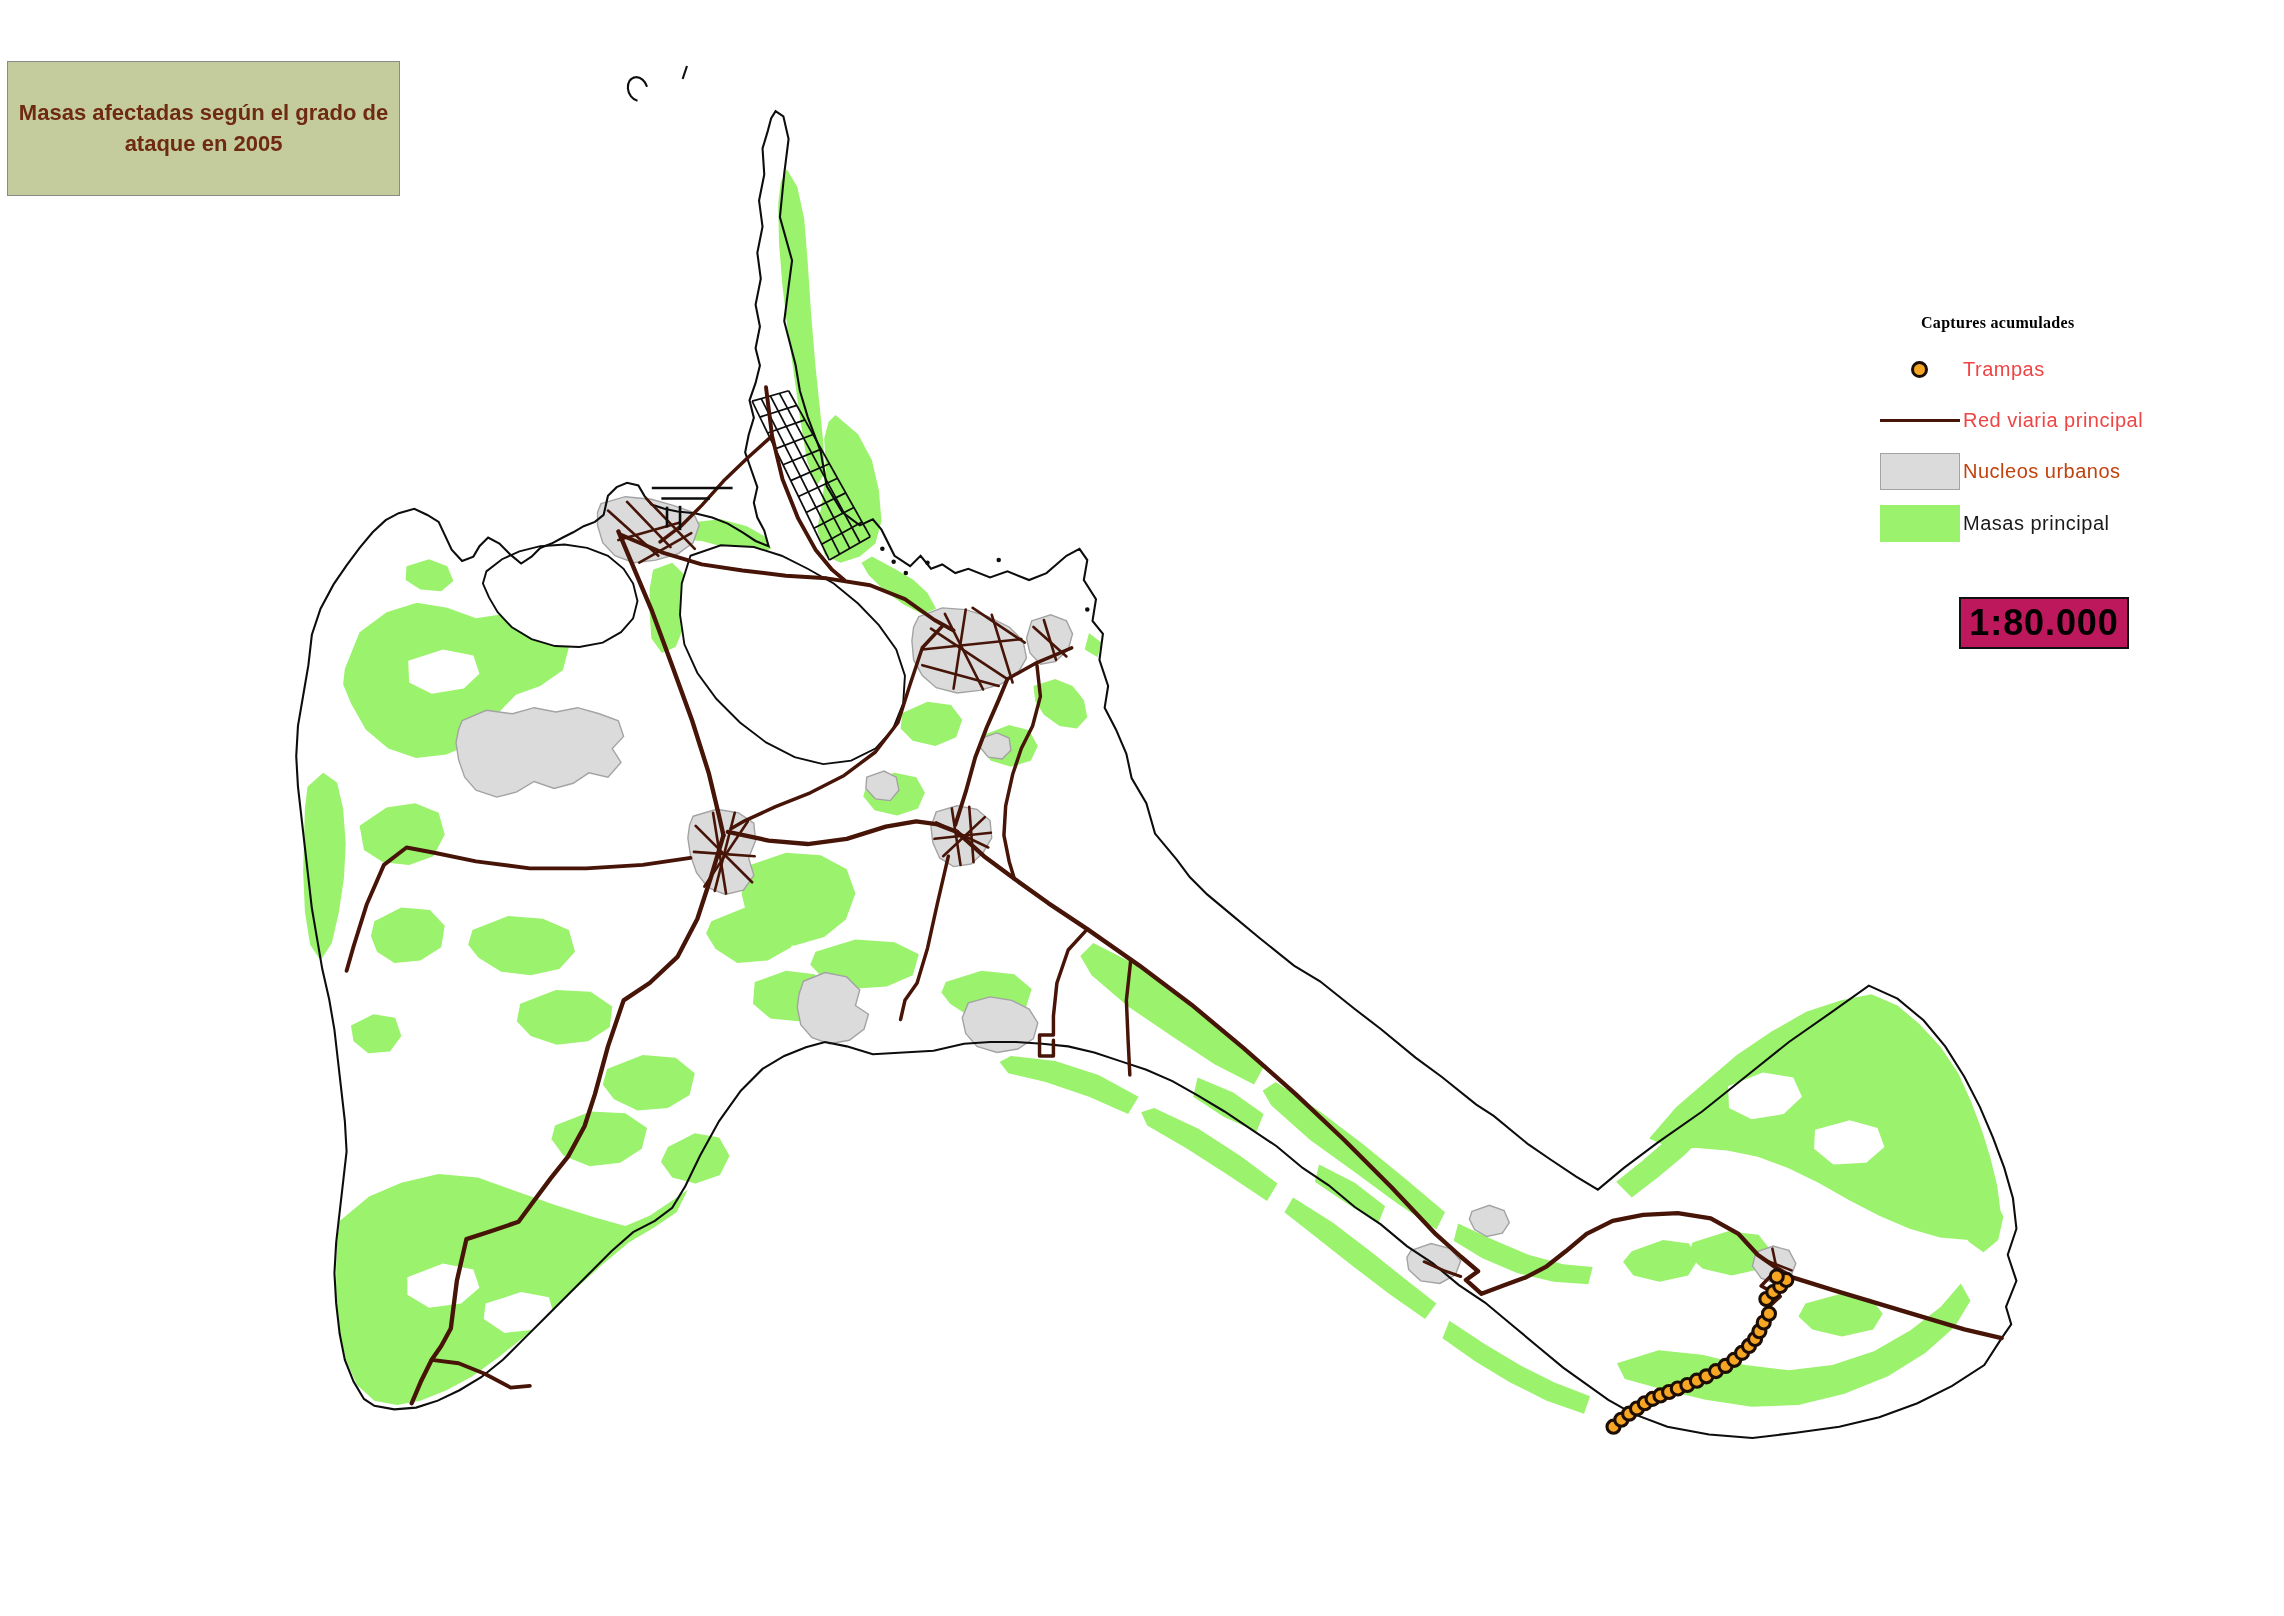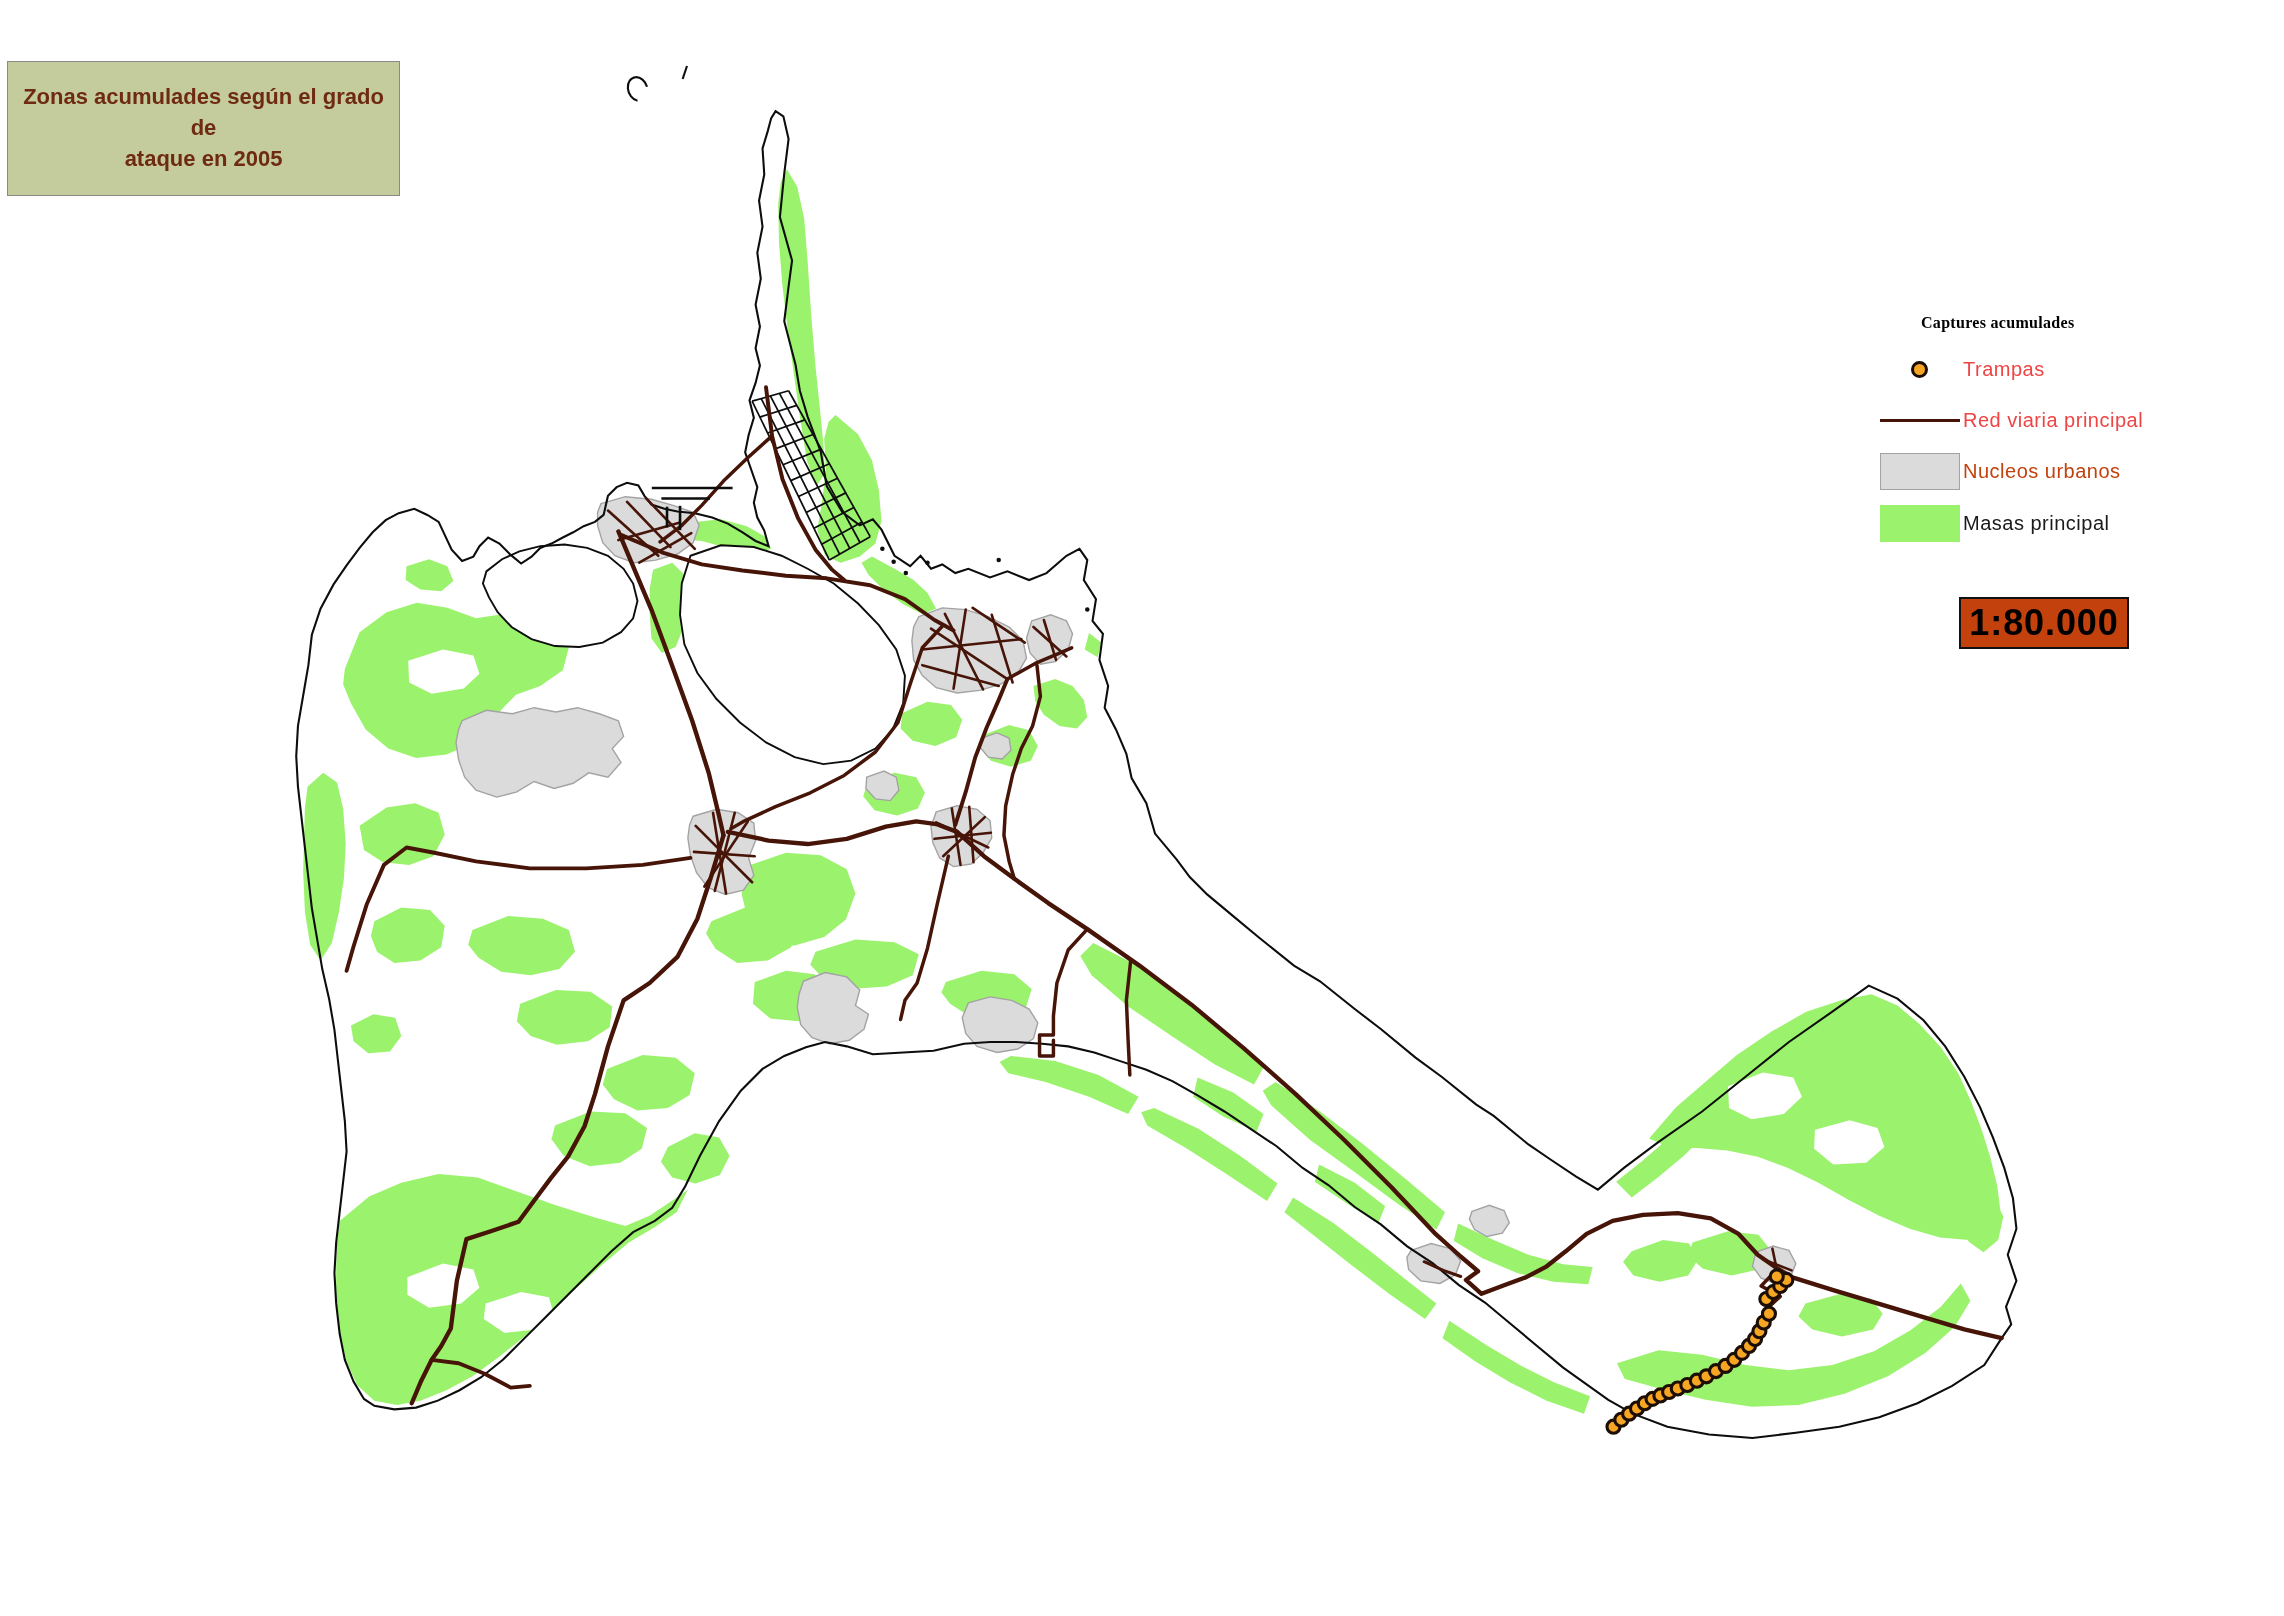--- a/index.html
+++ b/index.html
@@ -15,21 +15,21 @@
   .legend{position:absolute;left:1876px;top:314px;width:365px;}
   .legend-title{font-weight:bold;font-size:16px;color:#000;margin:0 0 17.4px 45px;letter-spacing:0.3px;font-family:"Liberation Serif",serif;}
   .legend-row{display:flex;align-items:center;margin-bottom:11.3px;height:40px;}
   .sym-cell{width:87px;display:flex;justify-content:center;align-items:center;flex:0 0 87px;}
   .legend-label{font-size:20px;color:#1a1a1a;letter-spacing:0.5px;}
   .sym-dot{width:11.3px;height:11.3px;border-radius:50%;border:3.5px solid #000;}
   .sym-line{width:80px;height:0;border-top:3.5px solid #000;}
   .sym-rect{width:80px;height:37px;box-sizing:border-box;}
   .scale-box{
     position:absolute;left:1959px;top:597px;width:170px;height:52px;
-    border:2.6px solid #111;box-sizing:border-box;background:#c2410c;
+    border:2.6px solid #111;box-sizing:border-box;background:#be185d;
     display:flex;align-items:center;justify-content:center;
     font-weight:bold;font-size:36px;color:#000;letter-spacing:0.9px;
   }
 </style>
 </head>
 <body>
 
 <div class="stage">
 
   <svg id="map-svg" viewBox="0 0 2630 1861">
@@ -212,21 +212,21 @@
         <circle cx="2037" cy="1513" r="7.5" fill="#F6A623" stroke="#1C0E05" stroke-width="3.6"></circle>
         <circle cx="2034" cy="1496" r="7.5" fill="#F6A623" stroke="#1C0E05" stroke-width="3.6"></circle>
         <circle cx="2042" cy="1488" r="7.5" fill="#F6A623" stroke="#1C0E05" stroke-width="3.6"></circle>
         <circle cx="2050" cy="1481" r="7.5" fill="#F6A623" stroke="#1C0E05" stroke-width="3.6"></circle>
         <circle cx="2057" cy="1474" r="7.5" fill="#F6A623" stroke="#1C0E05" stroke-width="3.6"></circle>
         <circle cx="2046" cy="1470" r="7.5" fill="#F6A623" stroke="#1C0E05" stroke-width="3.6"></circle>
       </g>
     </svg>
 
   <div class="title-box" style="background-color: rgb(196, 204, 158); border-color: rgb(138, 138, 138); color: rgb(110, 42, 18);">
-    <div>Zonas acumulades según el grado de</div>
+    <div>Masas afectadas según el grado de</div>
     <div>ataque en 2005</div>
   </div>
 
   <div class="legend">
     <div class="legend-title">Captures acumulades</div>
 
     <div class="legend-row">
       <span class="sym-cell">
         <span class="sym-dot" style="background-color: rgb(246, 166, 35); border-color: rgb(28, 14, 5);"></span>
       </span>

